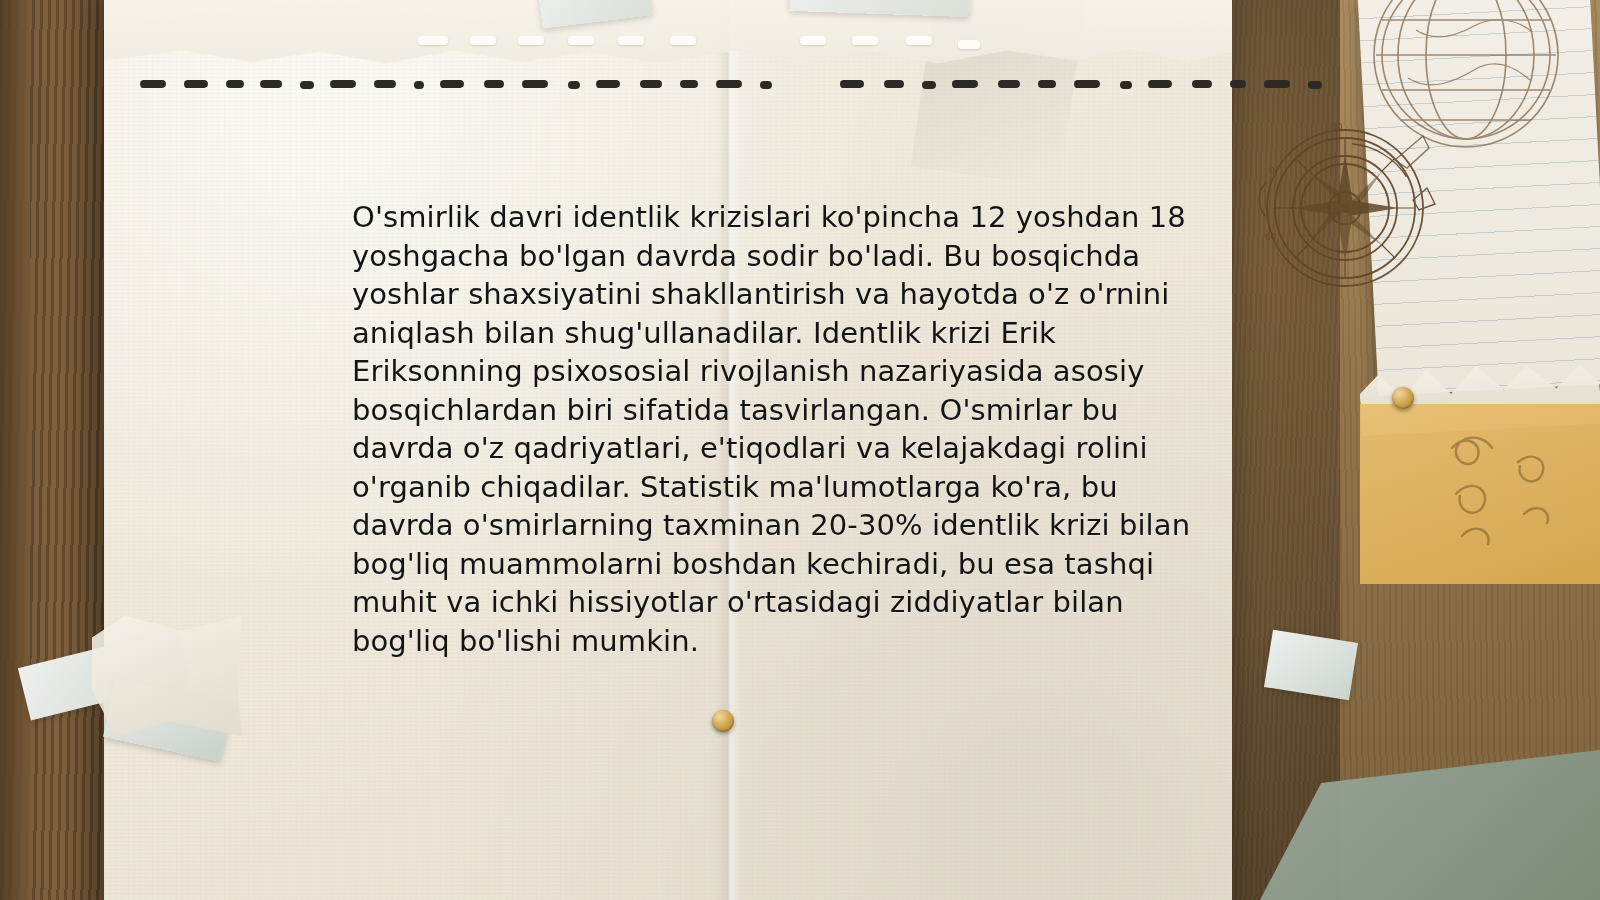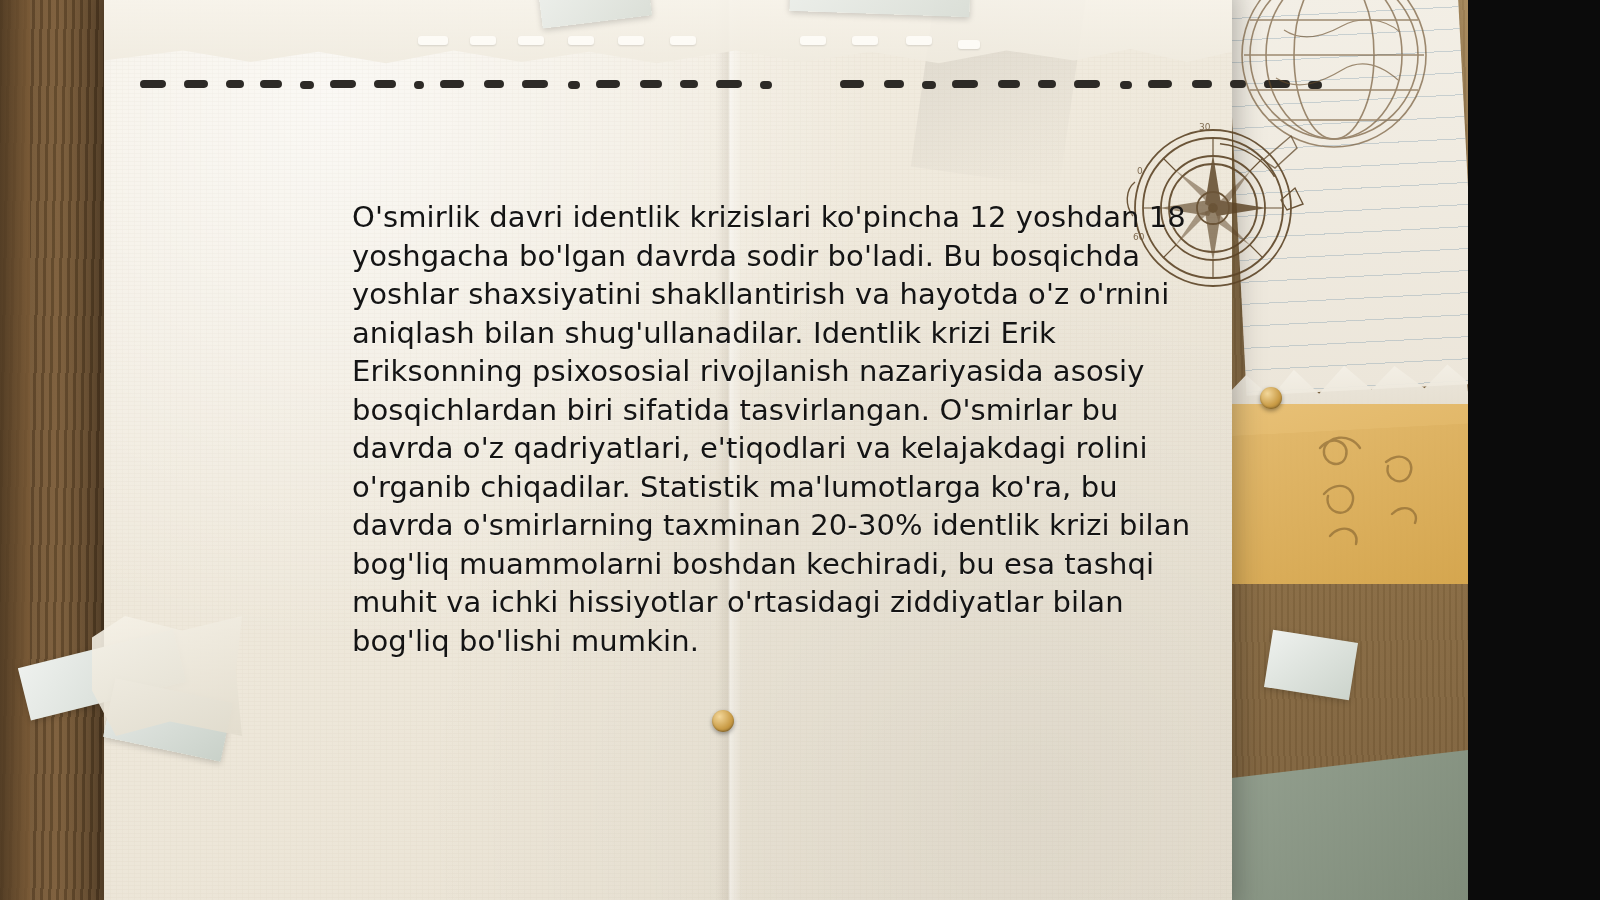--- a/index.html
+++ b/index.html
@@ -2,21 +2,21 @@
 <html><head>
 <meta charset="utf-8">
 <style>
   html, body {
     margin: 0;
     padding: 0;
     background: #0b0b0b;
   }
   .page {
     position: relative;
-    width: 1468px;
+    width: 1600px;
     height: 900px;
     overflow: hidden;
     font-family: "DejaVu Sans", sans-serif;
     background: #8a6a42;
   }
 
   
   .backdrop {
     position: absolute;
     inset: 0;

